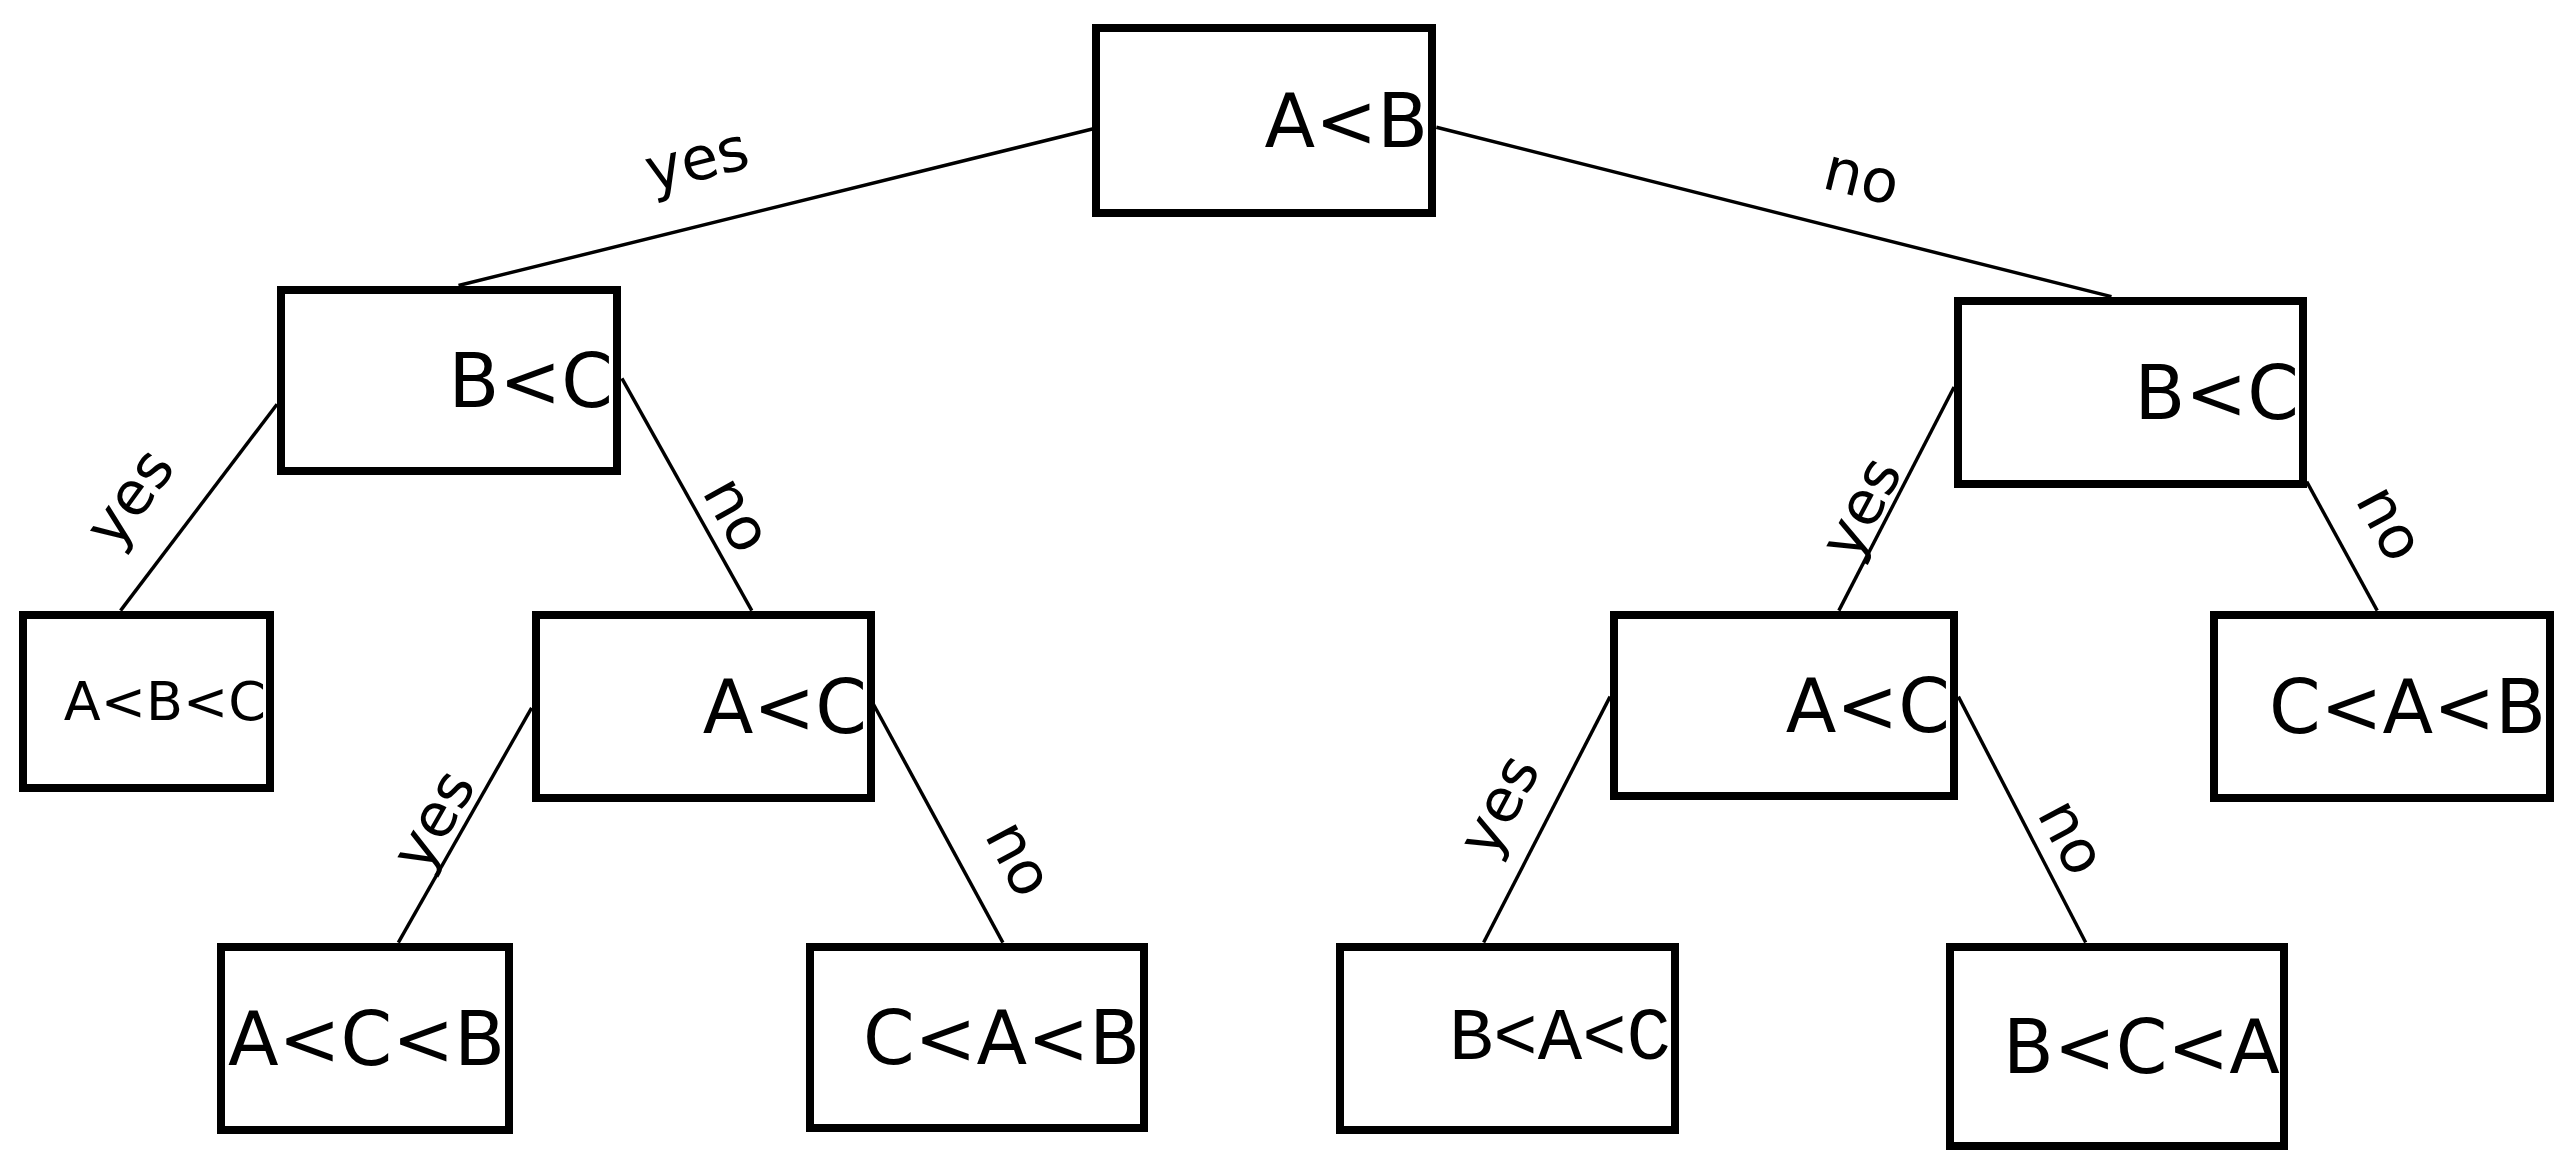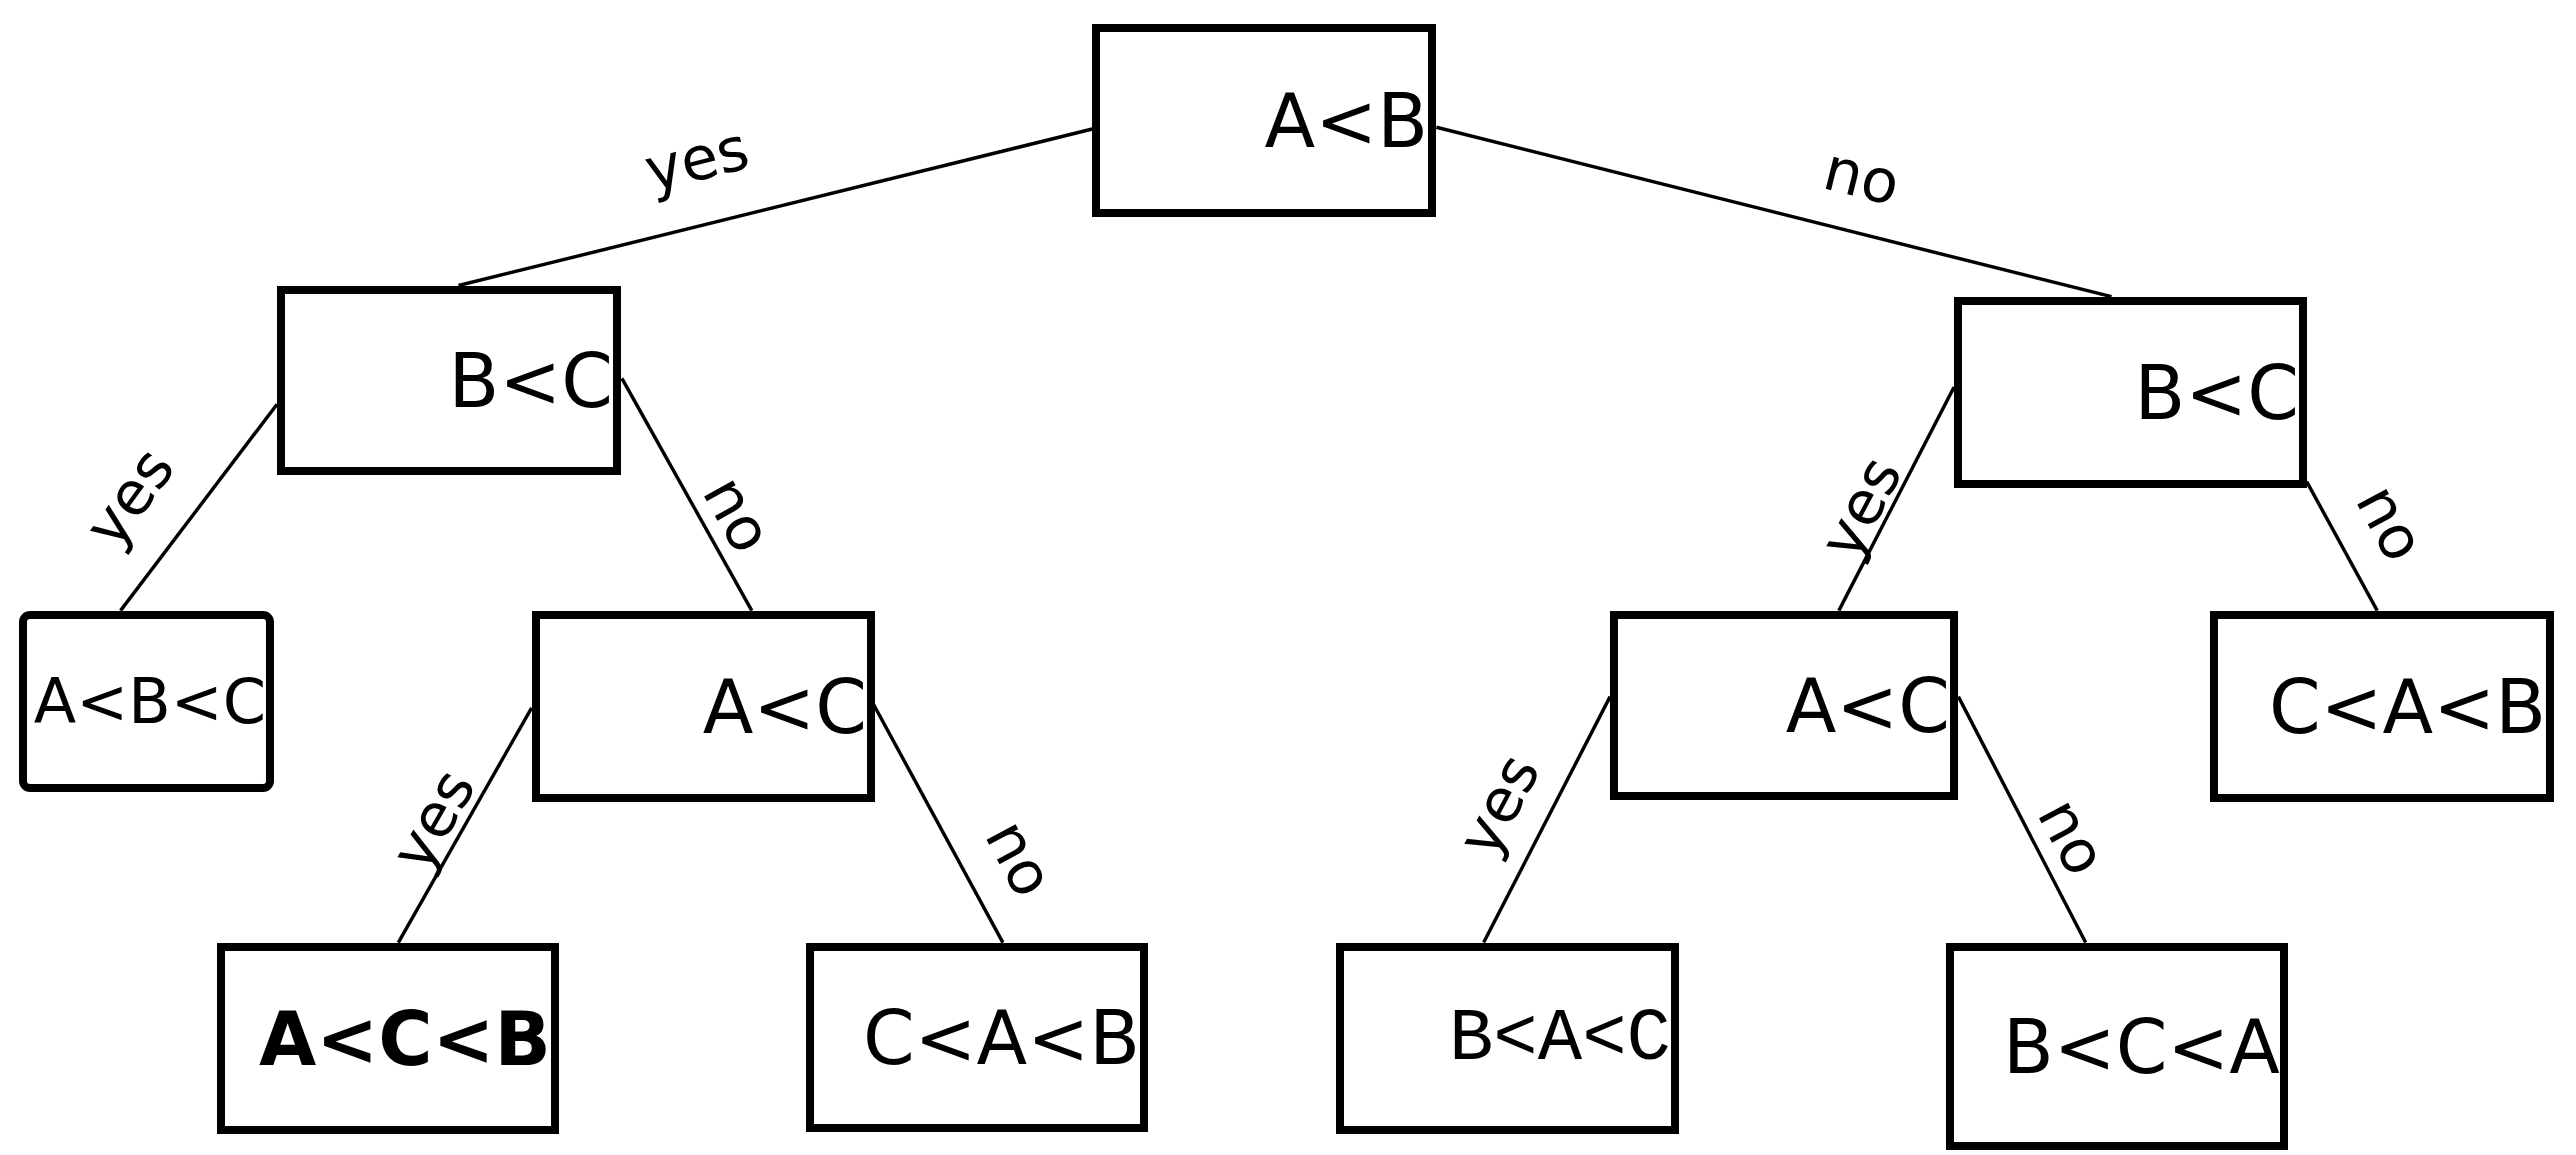--- a/index.html
+++ b/index.html
@@ -39,22 +39,21 @@
     border: 8.6px solid #000000;
     background: #ffffff;
     display: flex;
     align-items: center;
     justify-content: flex-end;
     font-size: 74px;
     color: #000000;
     white-space: nowrap;
   }
   .node.small {
-    font-size: 62px;
-    border-radius: 11px;
+    font-size: 54px;
   }
 </style>
 </head>
 <body>
 
 <div class="canvas">
   <svg class="edges-layer" viewBox="0 0 2995 1343">
       <line x1="1270" y1="150" x2="533" y2="332" stroke="#000000"></line>
       <text transform="translate(810 185) rotate(-14)">yes</text>
       <line x1="1670" y1="148" x2="2455" y2="345" stroke="#000000"></line>
@@ -91,21 +90,21 @@
   </div>
   <div class="node" style="left: 532px; top: 611px; width: 343px; height: 191px;">
     <span>A&lt;C</span>
   </div>
   <div class="node" style="left: 1610px; top: 611px; width: 348px; height: 189px;">
     <span>A&lt;C</span>
   </div>
   <div class="node" style="left: 2210px; top: 611px; width: 344px; height: 191px;">
     <span>C&lt;A&lt;B</span>
   </div>
-  <div class="node" style="left: 217px; top: 943px; width: 342px; height: 191px; font-weight: bold;">
+  <div class="node" style="left: 217px; top: 943px; width: 296px; height: 191px;">
     <span>A&lt;C&lt;B</span>
   </div>
   <div class="node" style="left: 806px; top: 943px; width: 342px; height: 189px;">
     <span>C&lt;A&lt;B</span>
   </div>
   <div class="node" style="left: 1336px; top: 943px; width: 343px; height: 191px; font-family: Liberation Mono, monospace;">
     <span>B&lt;A&lt;C</span>
   </div>
   <div class="node" style="left: 1946px; top: 943px; width: 342px; height: 207px;">
     <span>B&lt;C&lt;A</span>

